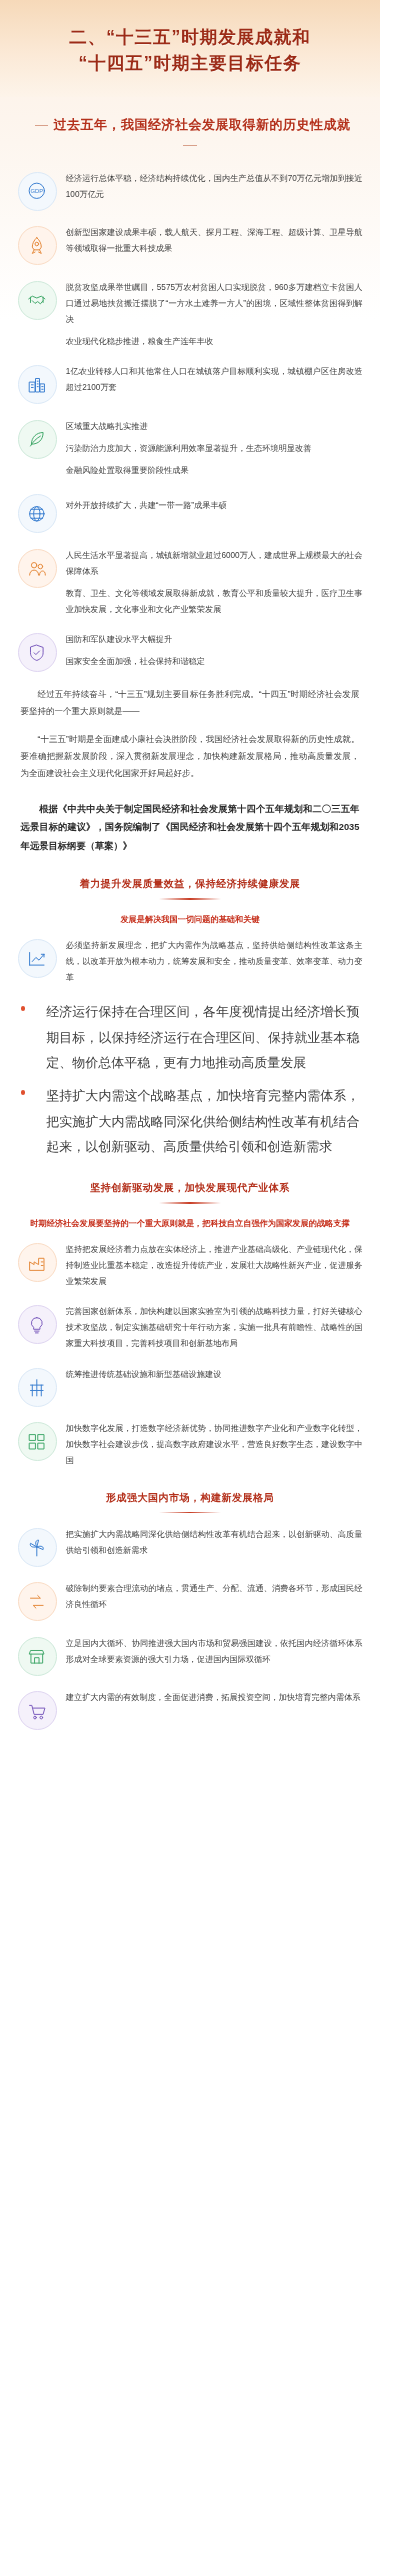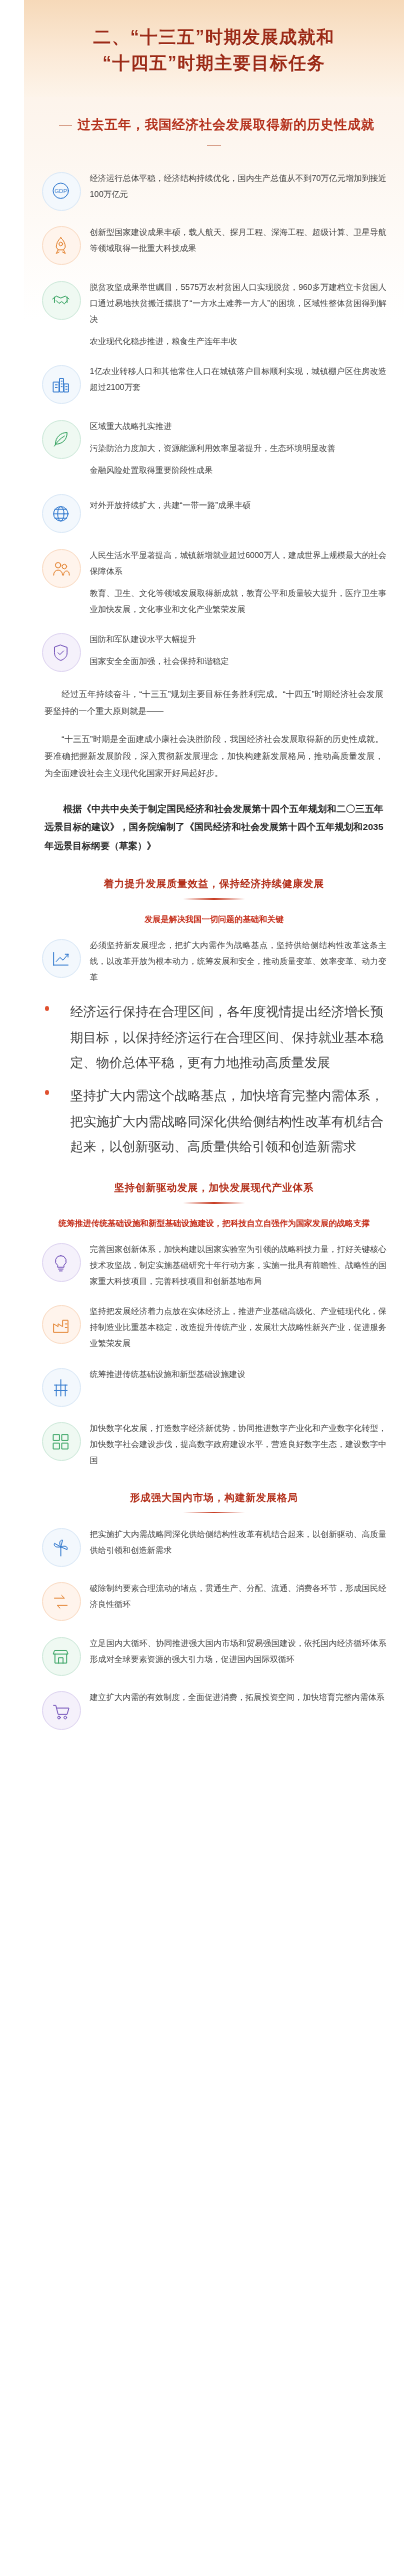--- a/index.html
+++ b/index.html
@@ -7,21 +7,20 @@
     width: 412px;
     font-family: "Liberation Sans", "DejaVu Sans", sans-serif;
     background: #ffffff;
     color: #333;
   }
   .page {
     width: 380px;
     position: relative;
     background: linear-gradient(180deg, #fdf0e4 0%, #fdf6ef 8%, #ffffff 18%, #ffffff 100%);
     padding-bottom: 20.6px;
-    margin-left: 24px;
   }
   
   .header {
     background: linear-gradient(180deg, #f6d9b9 0%, #fbe9d6 55%, #fdf4ea 100%);
     padding: 24px 20.6px 20.6px;
     text-align: center;
     position: relative;
     overflow: hidden;
   }
   .header:after {
@@ -296,40 +295,40 @@
   </div>
   <div class="list-item">
     <span class="dot"></span>
     <span>坚持扩大内需这个战略基点，加快培育完整内需体系，把实施扩大内需战略同深化供给侧结构性改革有机结合起来，以创新驱动、高质量供给引领和创造新需求</span>
   </div>
 
   <div class="subhead">
     <span>坚持创新驱动发展，加快发展现代产业体系</span>
     <span class="rule"></span>
   </div>
-  <div class="caption">统筹推进传统基础设施和新型基础设施建设，把科技自立自强作为国家发展的战略支撑</div>
+  <div class="caption">时期经济社会发展要坚持的一个重大原则就是，把科技自立自强作为国家发展的战略支撑</div>
+
+  <div class="block">
+    <div class="icon-wrap orange">
+      <svg viewBox="0 0 48 48" fill="none" stroke="#e58a3c" stroke-width="2.2" stroke-linecap="round" stroke-linejoin="round">
+        <path d="M8 40V22l10 6V22l10 6V14h12v26z"></path>
+        <path d="M34 22h4M34 30h4"></path>
+      </svg>
+    </div>
+    <div class="btext">坚持把发展经济着力点放在实体经济上，推进产业基础高级化、产业链现代化，保持制造业比重基本稳定，改造提升传统产业，发展壮大战略性新兴产业，促进服务业繁荣发展</div>
+  </div>
 
   <div class="block">
     <div class="icon-wrap purple">
       <svg viewBox="0 0 48 48" fill="none" stroke="#7a5bbd" stroke-width="2.2" stroke-linecap="round" stroke-linejoin="round">
         <path d="M24 8a12 12 0 0 1 7 21.7V34H17v-4.3A12 12 0 0 1 24 8z"></path>
         <path d="M19 38h10M21 42h6"></path>
       </svg>
     </div>
     <div class="btext">完善国家创新体系，加快构建以国家实验室为引领的战略科技力量，打好关键核心技术攻坚战，制定实施基础研究十年行动方案，实施一批具有前瞻性、战略性的国家重大科技项目，完善科技项目和创新基地布局</div>
-  </div>
-
-  <div class="block">
-    <div class="icon-wrap orange">
-      <svg viewBox="0 0 48 48" fill="none" stroke="#e58a3c" stroke-width="2.2" stroke-linecap="round" stroke-linejoin="round">
-        <path d="M8 40V22l10 6V22l10 6V14h12v26z"></path>
-        <path d="M34 22h4M34 30h4"></path>
-      </svg>
-    </div>
-    <div class="btext">坚持把发展经济着力点放在实体经济上，推进产业基础高级化、产业链现代化，保持制造业比重基本稳定，改造提升传统产业，发展壮大战略性新兴产业，促进服务业繁荣发展</div>
   </div>
 
   <div class="block">
     <div class="icon-wrap">
       <svg viewBox="0 0 48 48" fill="none" stroke="#3c7fd0" stroke-width="2.2" stroke-linecap="round" stroke-linejoin="round">
         <path d="M24 6v36M10 18h28M10 30h28"></path>
         <path d="M14 42V18M34 42V18"></path>
       </svg>
     </div>
     <div class="btext">统筹推进传统基础设施和新型基础设施建设</div>

